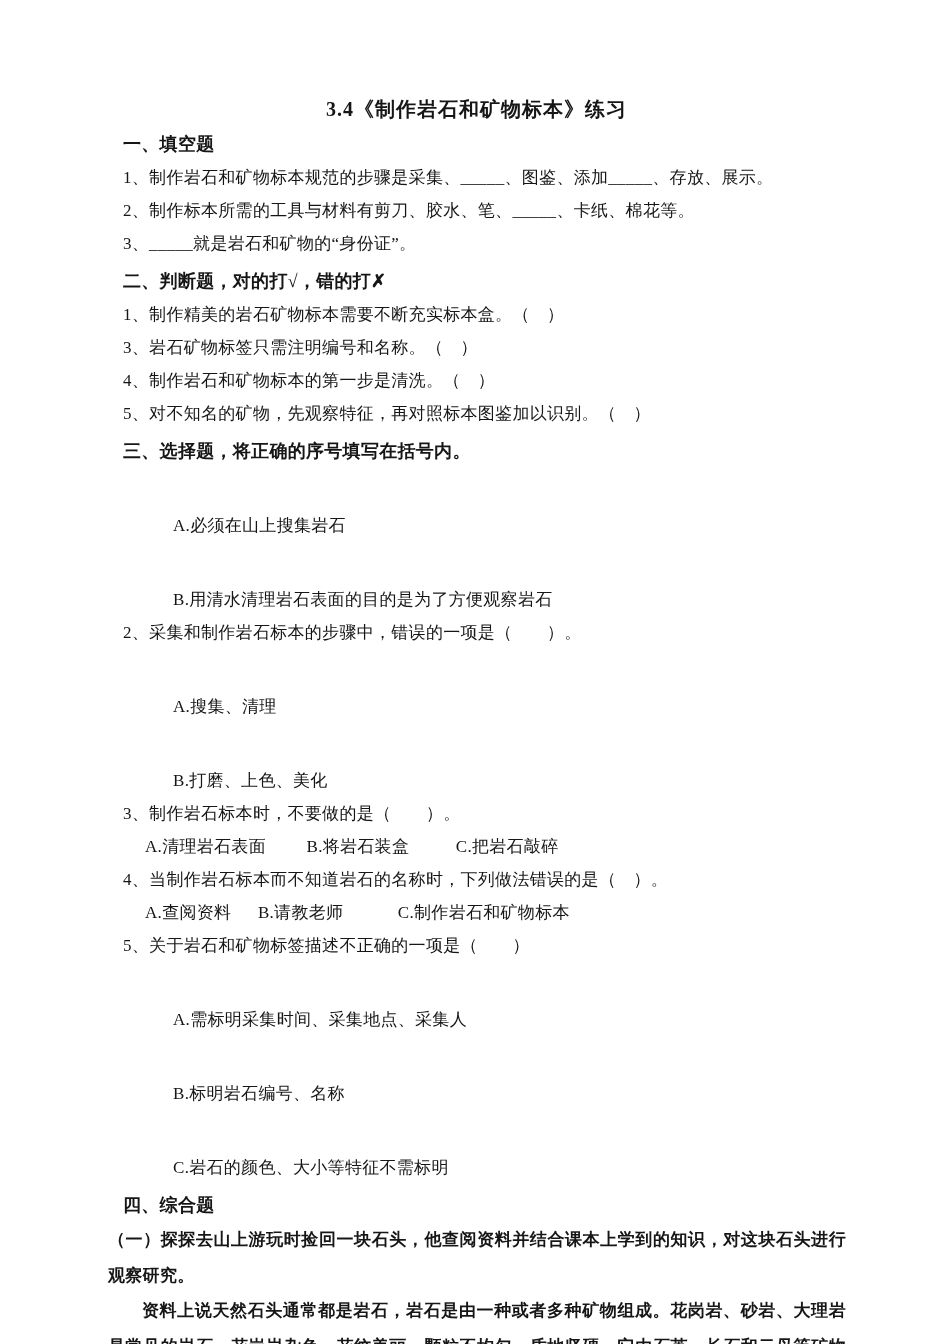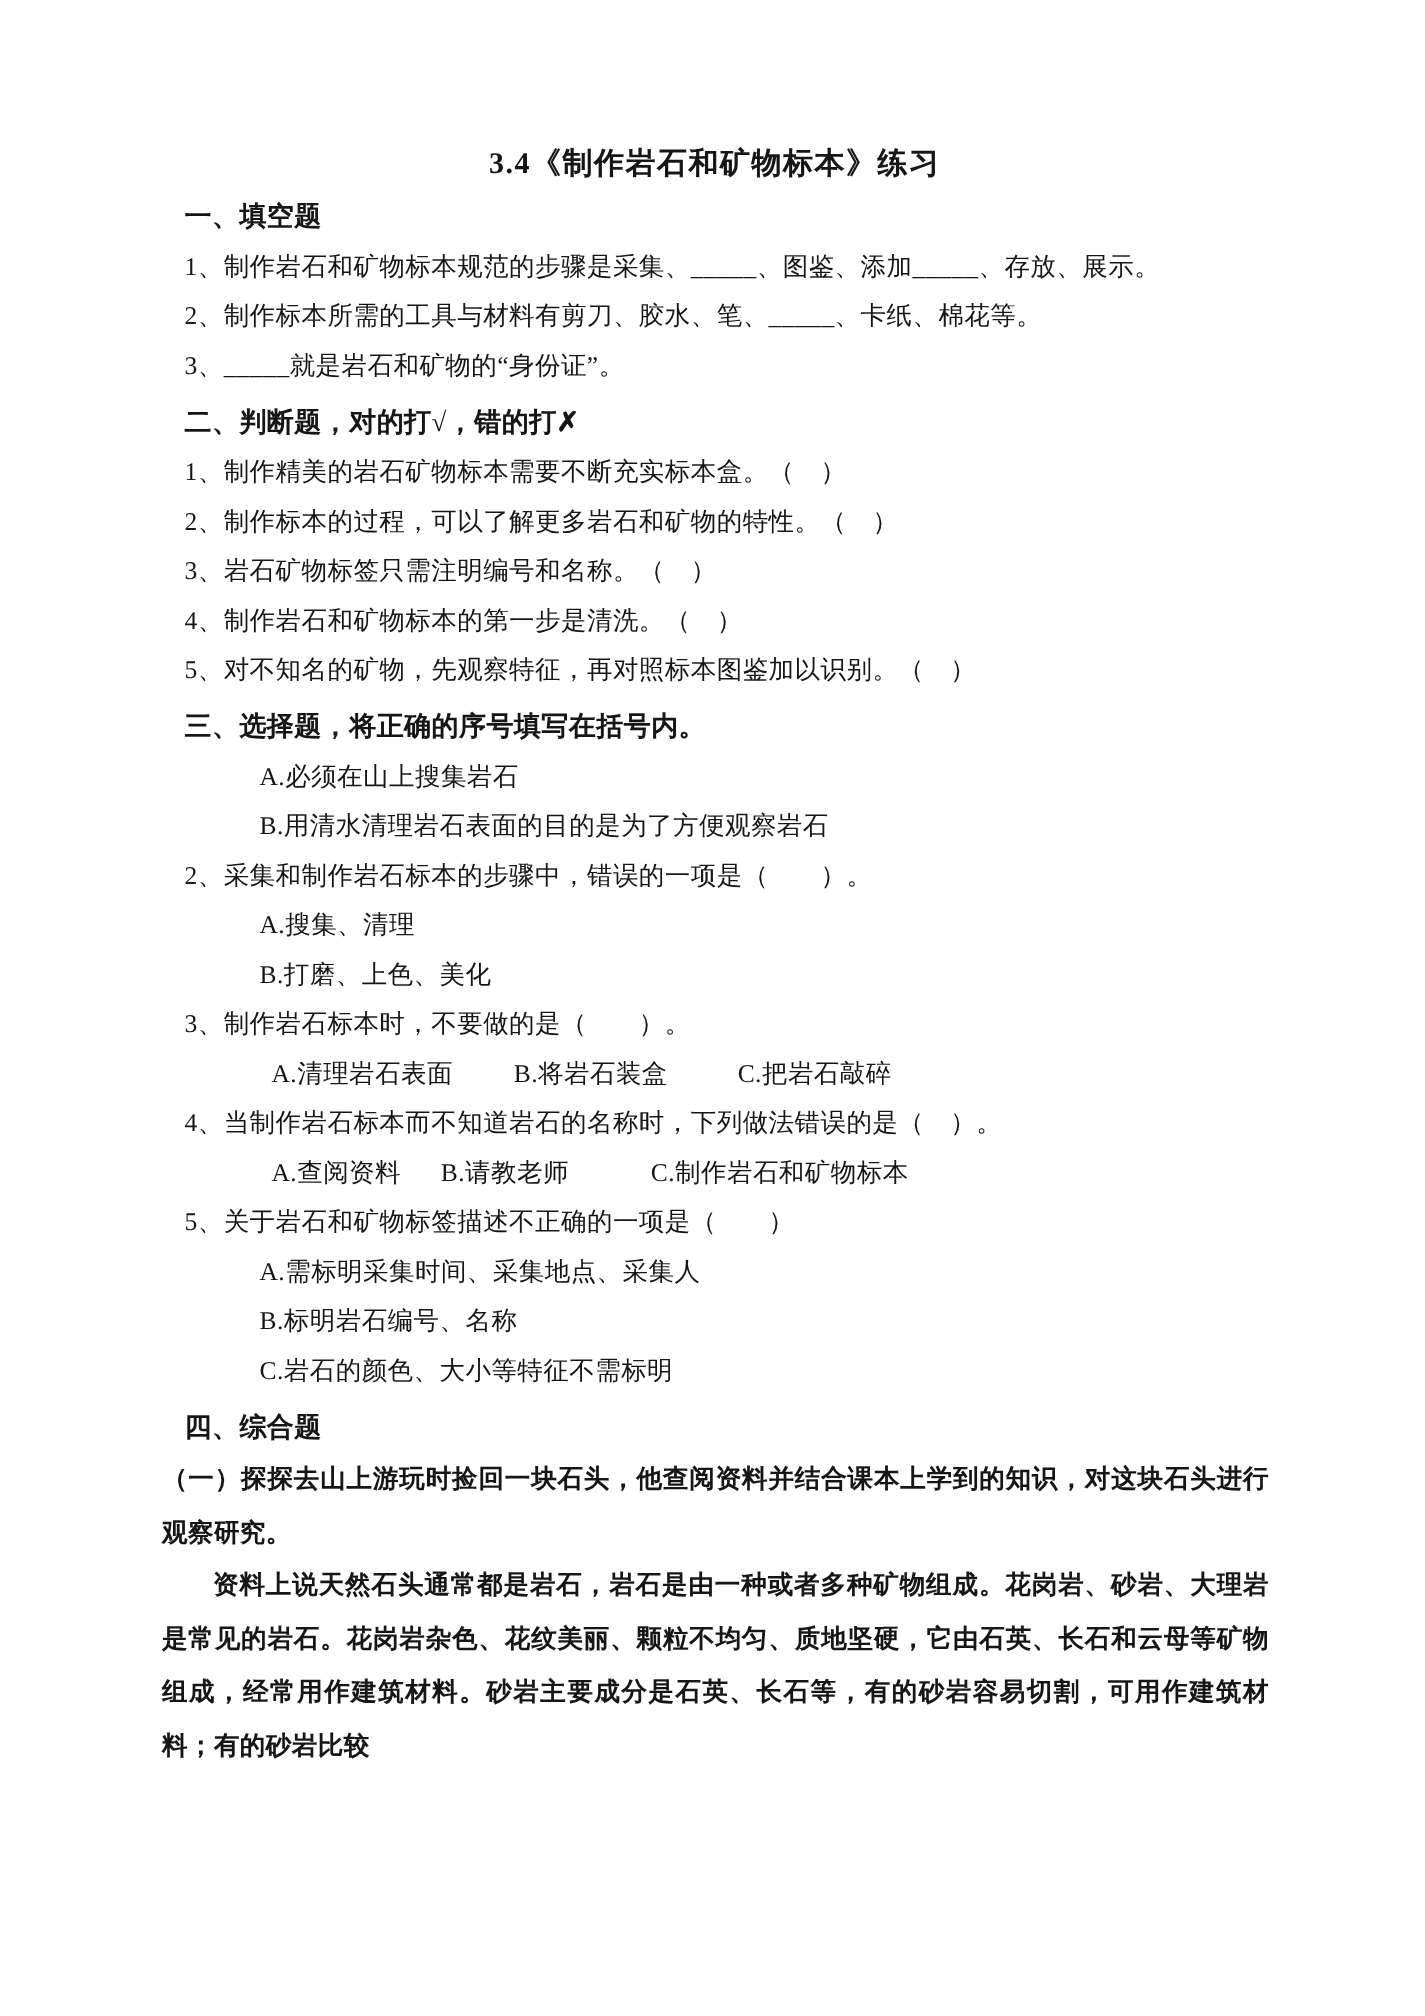--- a/index.html
+++ b/index.html
@@ -28,22 +28,22 @@
     line-height: 33px;
     margin-top: 5px;
     letter-spacing: 0.3px;
   }
   .ln {
     font-size: 17px;
     line-height: 33px;
     letter-spacing: 0.3px;
     white-space: nowrap;
   }
-  .opt { margin-left: 50px; }
-  .optrow { margin-left: 58px; }
+  .opt { margin-left: 50px; margin-top: 41px; }
+  .optrow { margin-left: 22px; }
   .optrow .g1 { margin-left: 36px; }
   .optrow .g2 { margin-left: 42px; }
   .optrow .g3 { margin-left: 22px; }
   .optrow .g4 { margin-left: 50px; }
   .para {
     font-size: 17px;
     line-height: 35.5px;
     letter-spacing: 0.3px;
     margin: 0 0 0 -15px;
     text-align: justify;
@@ -58,21 +58,20 @@
 
   <h1 class="title">3.4《制作岩石和矿物标本》练习</h1>
 
   <div class="sec">一、填空题</div>
   <div class="ln">1、制作岩石和矿物标本规范的步骤是采集、_____、图鉴、添加_____、存放、展示。</div>
   <div class="ln">2、制作标本所需的工具与材料有剪刀、胶水、笔、_____、卡纸、棉花等。</div>
   <div class="ln">3、_____就是岩石和矿物的“身份证”。</div>
 
   <div class="sec">二、判断题，对的打√，错的打✗</div>
   <div class="ln">1、制作精美的岩石矿物标本需要不断充实标本盒。（　）</div>
-  <div class="ln">2、制作标本的过程，可以了解更多岩石和矿物的特性。（　）</div>
   <div class="ln">3、岩石矿物标签只需注明编号和名称。（　）</div>
   <div class="ln">4、制作岩石和矿物标本的第一步是清洗。（　）</div>
   <div class="ln">5、对不知名的矿物，先观察特征，再对照标本图鉴加以识别。（　）</div>
 
   <div class="sec">三、选择题，将正确的序号填写在括号内。</div>
 
   <div class="ln opt">A.必须在山上搜集岩石</div>
   <div class="ln opt">B.用清水清理岩石表面的目的是为了方便观察岩石</div>
 
   <div class="ln">2、采集和制作岩石标本的步骤中，错误的一项是（　　）。</div>

